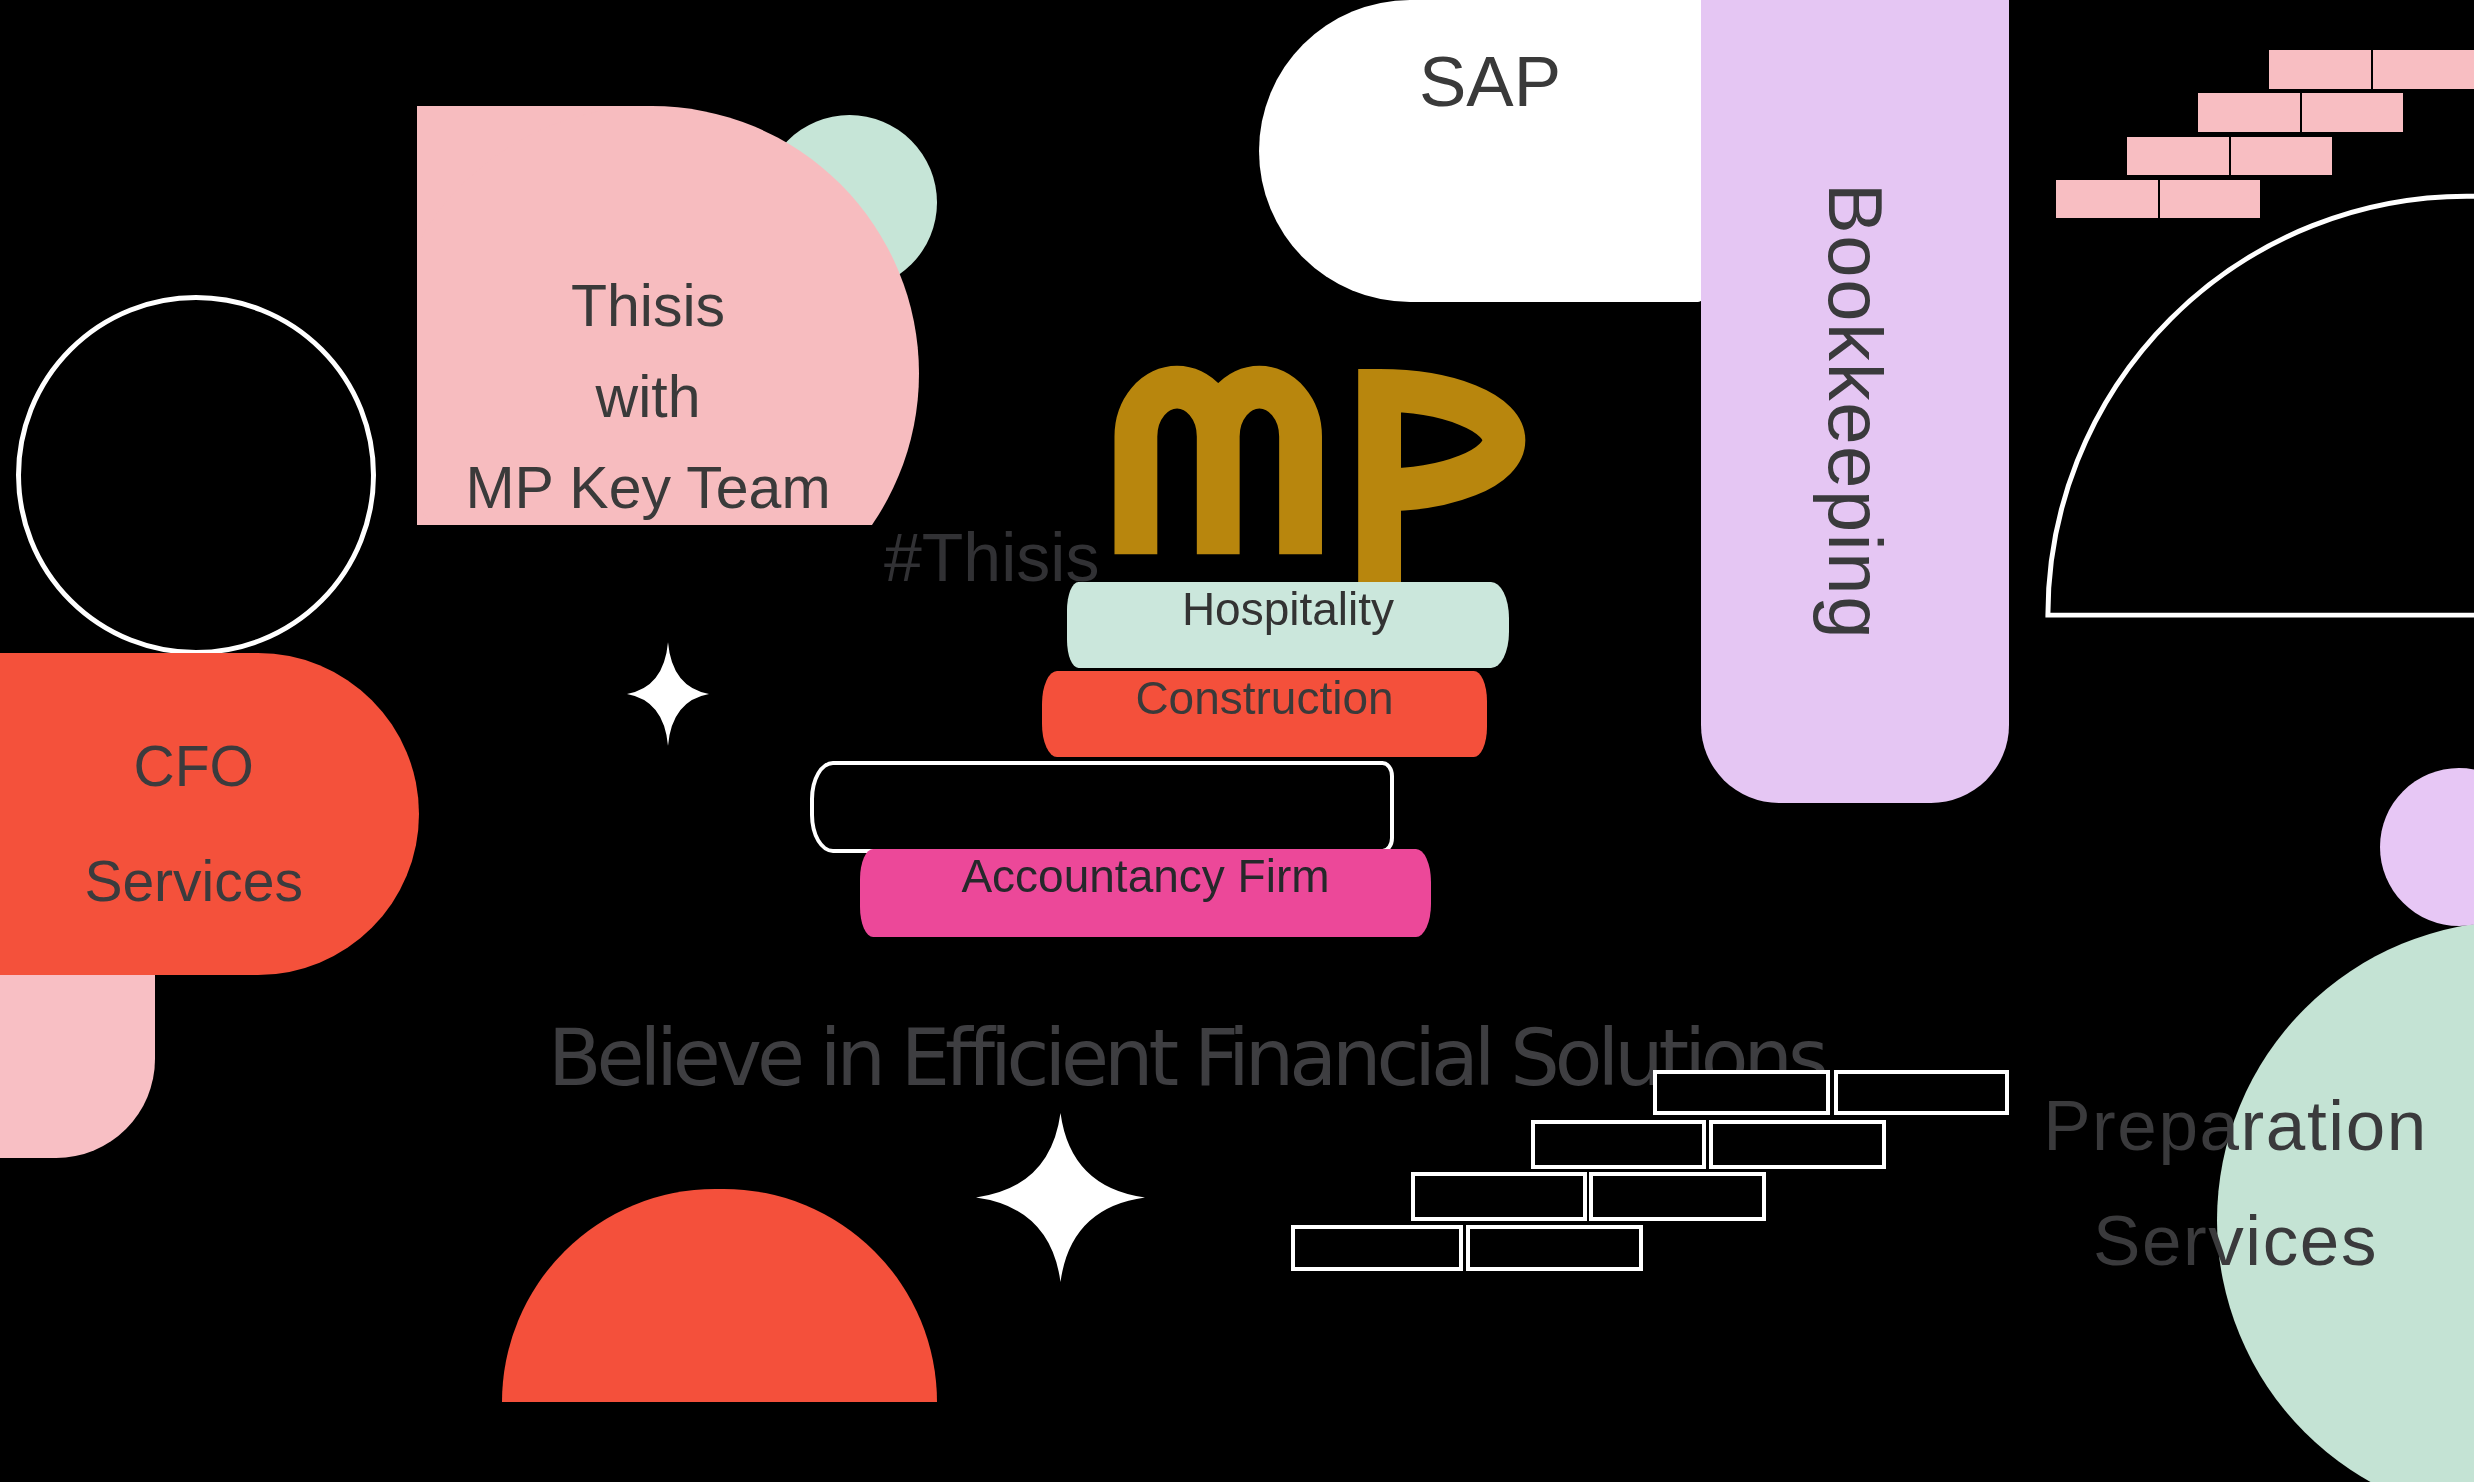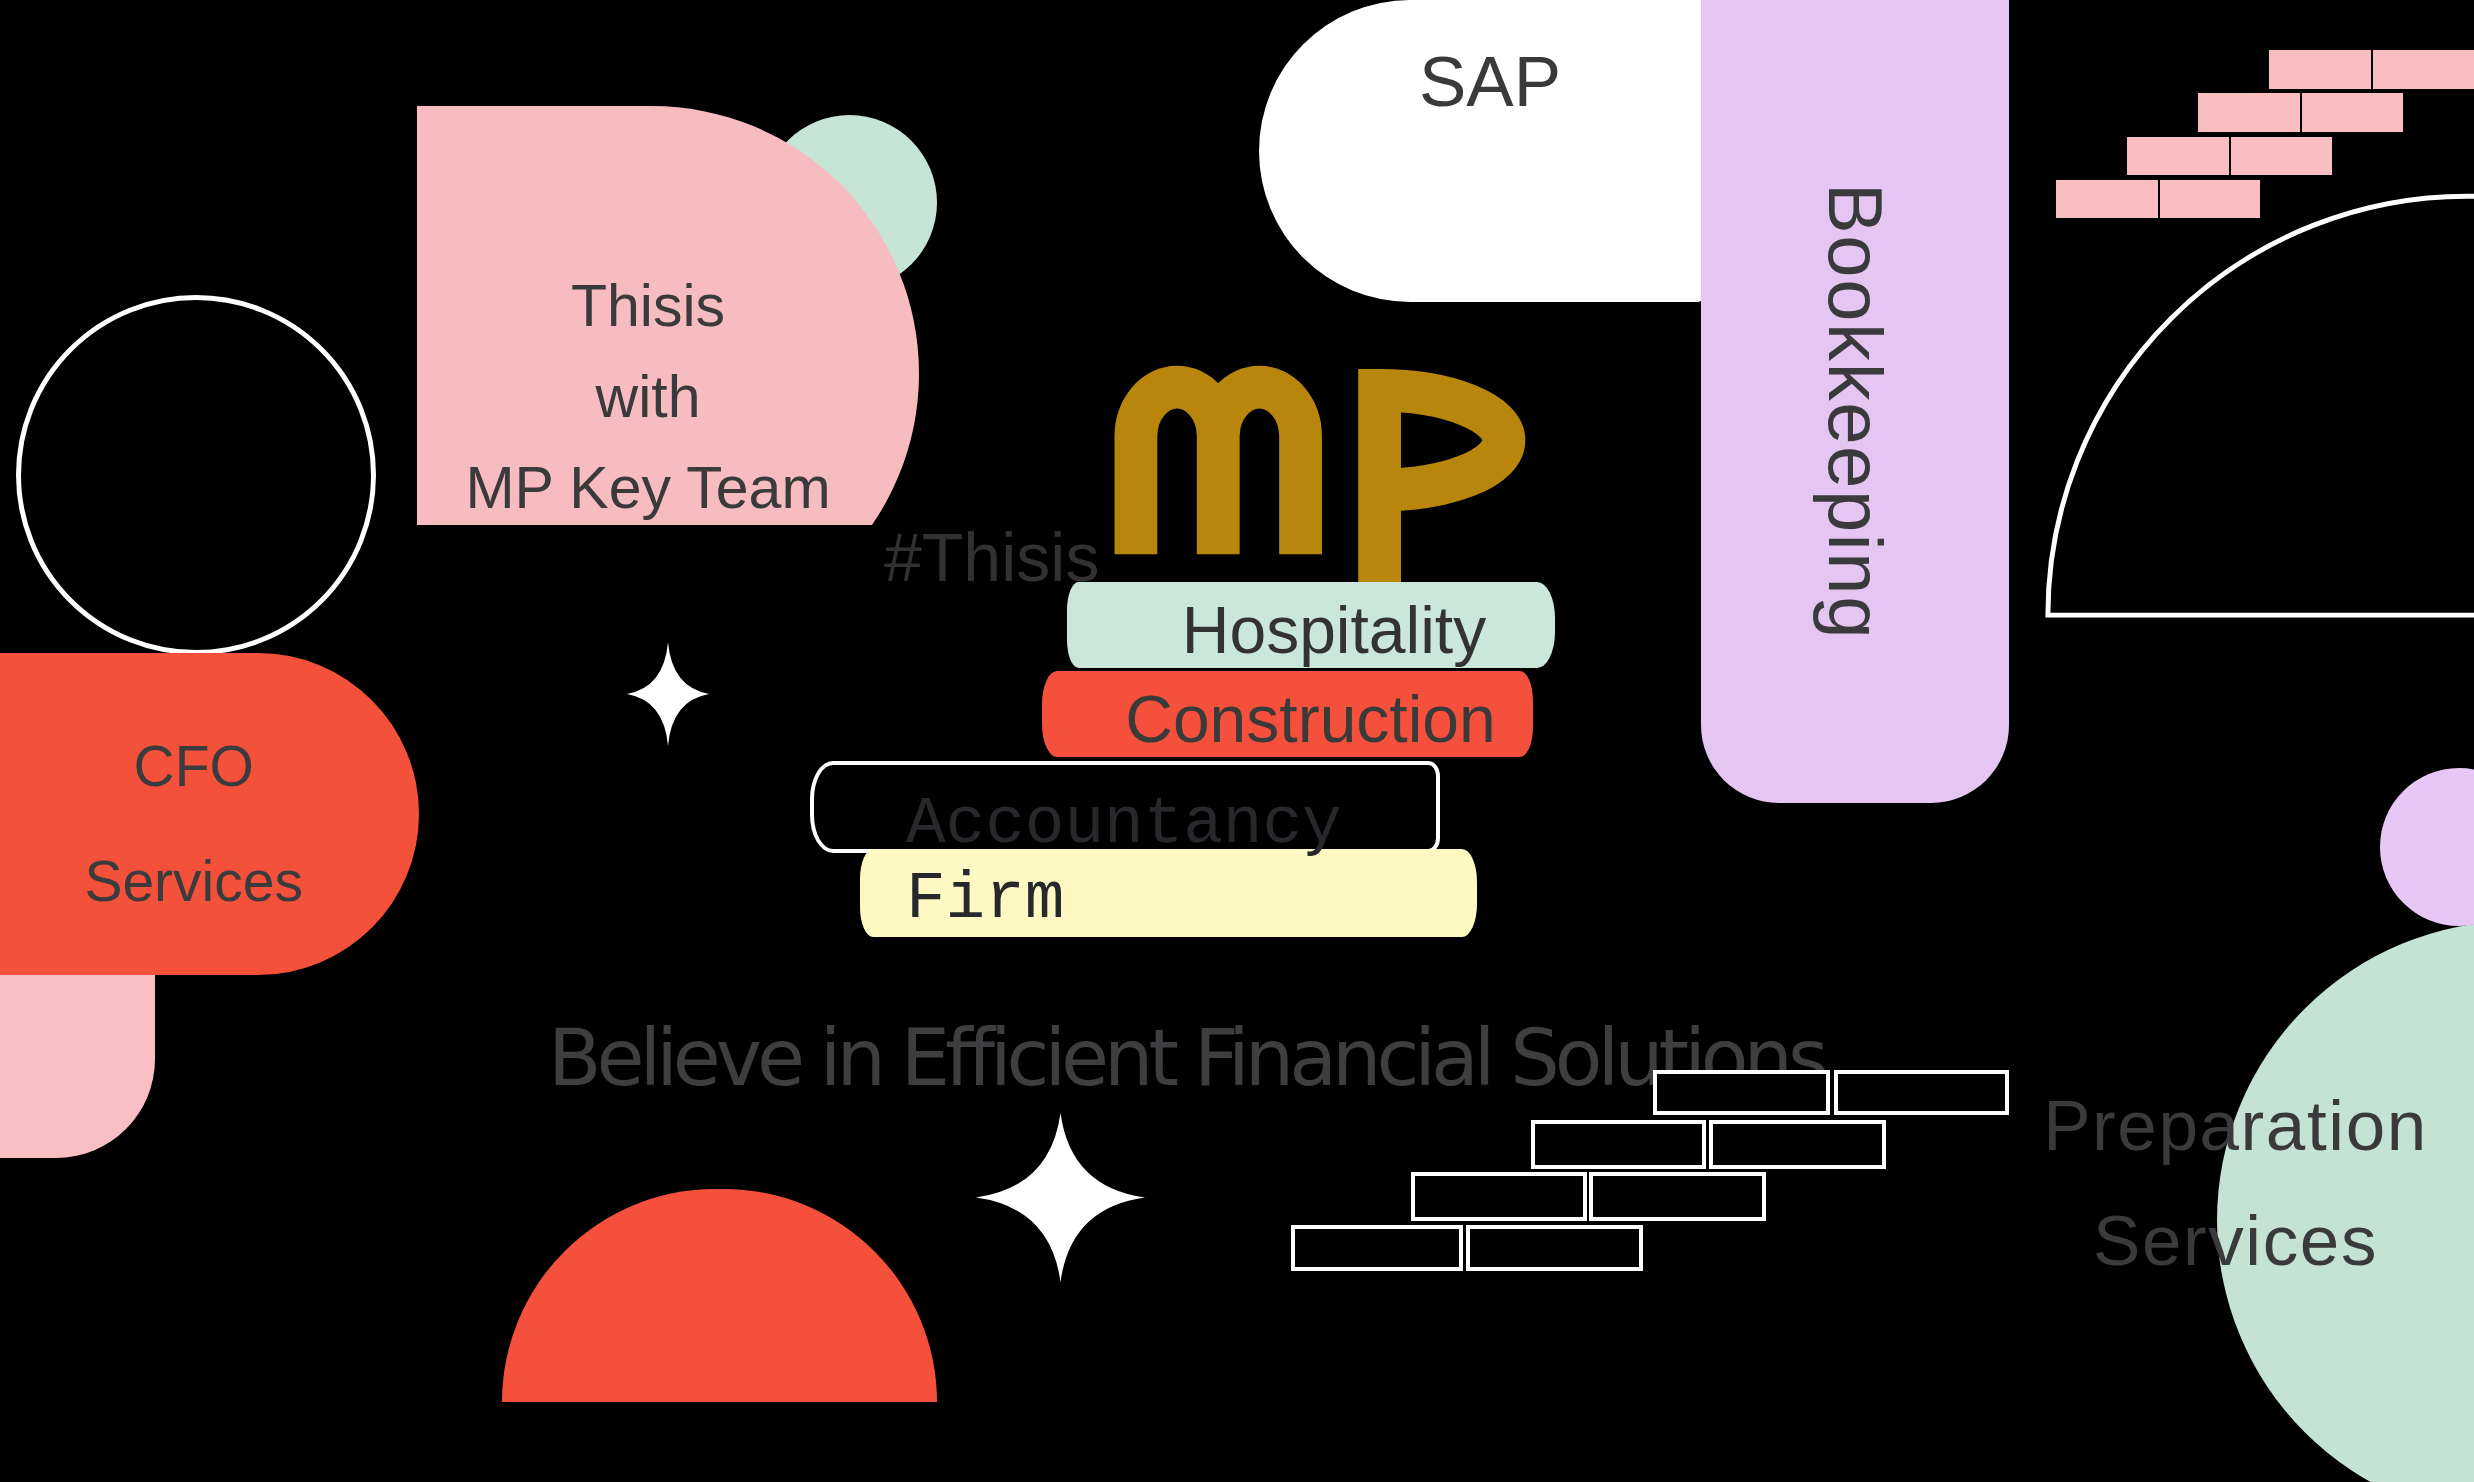--- a/index.html
+++ b/index.html
@@ -23,25 +23,25 @@
   .sap-text{left:1259px;top:33px;width:462px;text-align:center;color:#3A3A3A;font-size:71px;line-height:97px;}
   
   .book-pill{left:1701px;top:0;width:308px;height:803px;background:#E5C6F3;border-radius:0 0 78px 78px;}
   .bookkeeping{left:1812px;top:183px;height:495px;color:#3A3A3C;font-size:76px;
     writing-mode:vertical-rl;text-orientation:mixed;letter-spacing:1.6px;}
   
   .pbrick{background:#F8BEC2;}
   
   .hashtag{left:884px;top:518px;color:#313134;font-size:68px;font-weight:400;}
   
-  .book{display:flex;align-items:flex-end;justify-content:center;font-size:66px;color:#333;padding-left:46px;}
+  .book{display:flex;align-items:flex-start;justify-content:center;font-size:46px;color:#333;}
   .bk-hosp{left:1067px;top:582px;width:442px;height:86px;background:#CBE7DC;border-radius:11.5px 18px 18px 11.5px / 28px 36px 36px 28px;}
   .bk-cons{left:1042px;top:671px;width:445px;height:86px;background:#F4503B;border-radius:15px 13.2px 13.2px 15px / 33px 30px 30px 33px;color:#3A3A3A;}
   .bk-white{left:810px;top:761px;width:576px;height:84px;background:#000;border:4.1px solid #fff;border-radius:23px 11.5px 11.5px 23px / 38px 15px 15px 38px;}
-  .bk-acct{left:860px;top:849px;width:571px;height:88px;background:#fef9c3;border-radius:13.2px 15px 15px 13.2px / 30px 33px 33px 30px;color:#26282B;font-family:Liberation Mono, monospace;}
+  .bk-acct{left:860px;top:849px;width:571px;height:88px;background:#ec4899;border-radius:13.2px 15px 15px 13.2px / 30px 33px 33px 30px;color:#26282B;}
   
   .cfo-pill{left:-115px;top:653px;width:534px;height:322px;background:#F4513B;border-radius:0 161px 161px 0;}
   .cfo-text{left:8.2px;top:709px;width:371px;text-align:center;color:#3B3B3D;font-size:57px;line-height:115px;}
   
   .pink-stub{left:-49px;top:975px;width:204px;height:183px;background:#F8BFC4;border-radius:0 0 99px 0;}
   
   .tagline{left:548px;top:1013px;color:#3E3E41;font-size:78px;letter-spacing:-5px;
     font-family:"DejaVu Sans",sans-serif;font-weight:500;white-space:nowrap;}
   
   .payroll-dome{left:502px;top:1189px;width:435px;height:213px;background:#F4503B;border-radius:218px 218px 0 0;}

